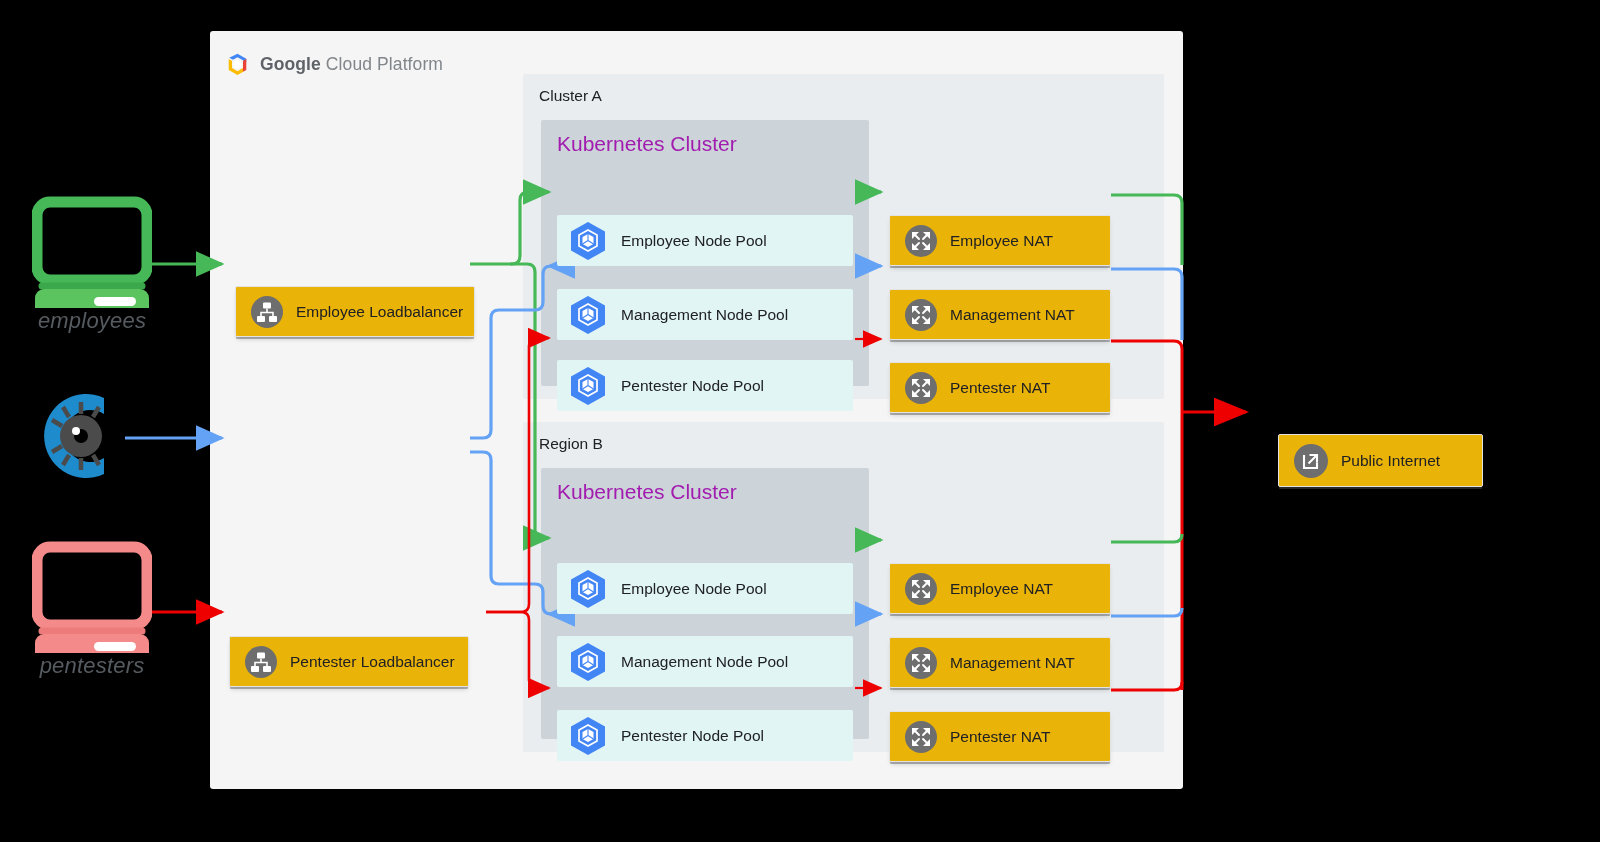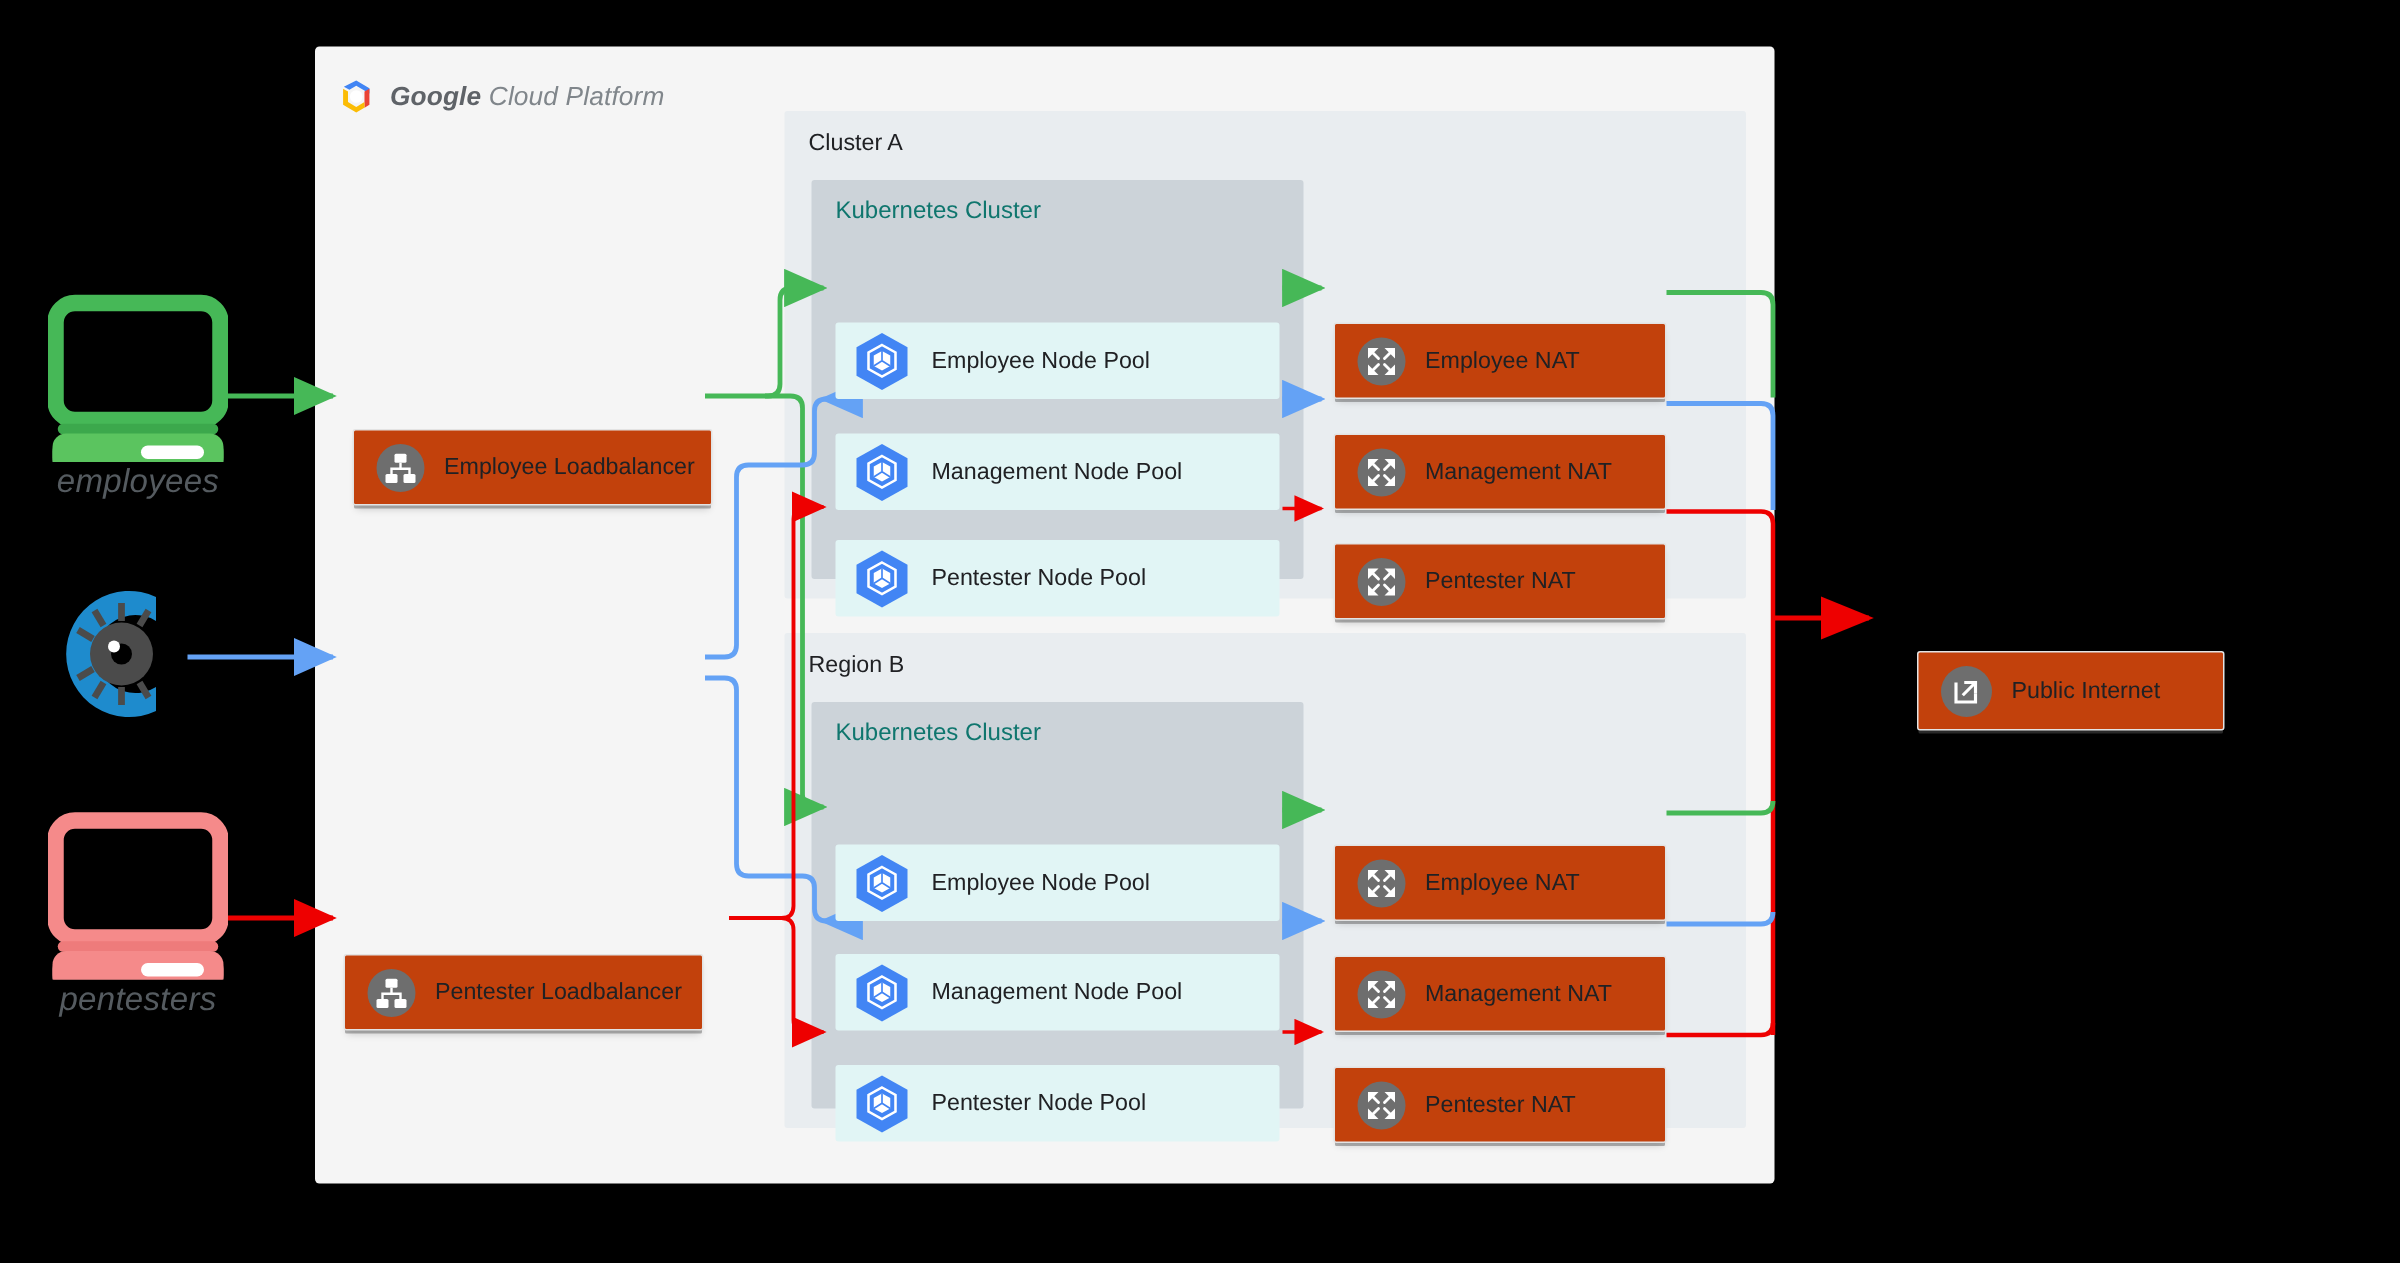--- a/index.html
+++ b/index.html
@@ -40,21 +40,20 @@
     align-items: center;
     gap: 9px;
     height: 32px;
   }
   .gcp-logo { width: 27px; height: 27px; display: block; }
   .gcp-title {
     font-size: 17.5px;
     letter-spacing: 0.1px;
     white-space: nowrap;
     color: #5F6368;
-    font-style: italic;
   }
   .gcp-title .g-bold { color: #5F6368; font-weight: bold; }
   .gcp-title .g-light { color: #80868B; font-weight: normal; }
 
   
   .region {
     position: absolute;
     background: #E9EDF0;
     border-radius: 2px;
   }
@@ -75,42 +74,42 @@
     background: #CCD3D9;
     border-radius: 2px;
   }
   #cluster-a { left: 541px; top: 120px; width: 328px; height: 266px; }
   #cluster-b { left: 541px; top: 468px; width: 328px; height: 271px; }
 
   .cluster-label {
     position: absolute;
     left: 16px;
     top: 12px;
-    font-size: 16px;
-    color: #0f766e;
+    font-size: 21px;
+    color: #a21caf;
   }
 
   
   .node {
     position: absolute;
     display: flex;
     align-items: center;
     box-sizing: border-box;
     border-radius: 2px;
     margin-top: 48px;
   }
   .node .label {
     font-size: 15.5px;
     color: #202124;
     white-space: nowrap;
     line-height: 1;
   }
 
   .node.white {
-    background: #c2410c;
+    background: #eab308;
     border: 1px solid #E3E3E3;
     box-shadow: 0 3px 0 -1px rgba(90,90,90,0.45), 0 4px 5px -2px rgba(0,0,0,0.18);
   }
   .node.pool {
     background: #E1F5F5;
     border: none;
     box-shadow: none;
   }
 
   .node .icon-slot {

